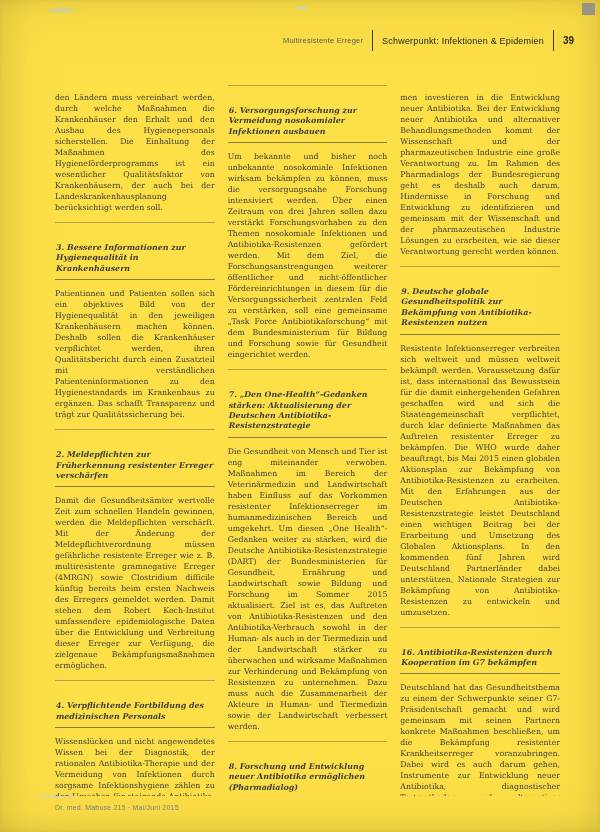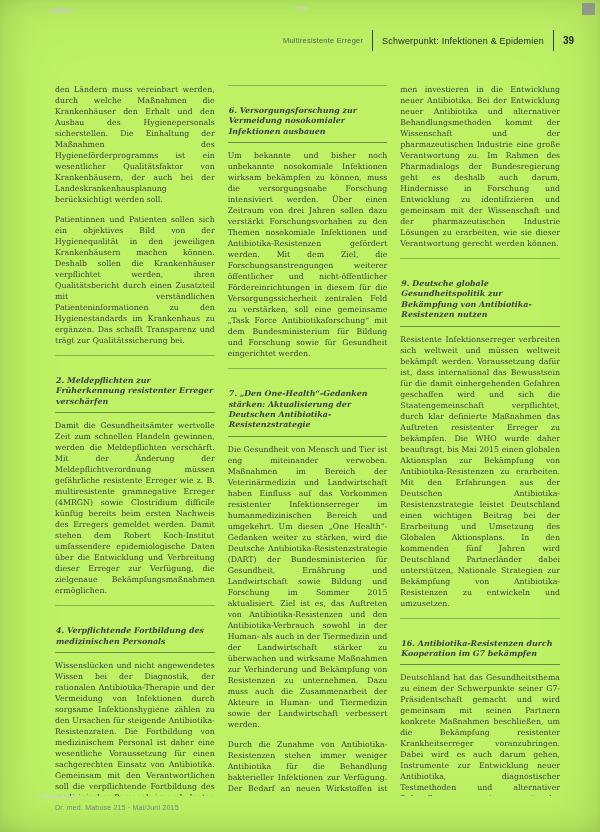--- a/index.html
+++ b/index.html
@@ -1,18 +1,18 @@
 <!DOCTYPE html>
 <html lang="de"><head>
 <meta charset="utf-8">
 <style>
   html,body { margin:0; padding:0; background:#dfdfdd; }
   .page {
     position:relative; width:600px; height:832px; margin:0 auto;
-    background:#bef264; overflow:hidden;
+    background:#fde047; overflow:hidden;
     box-shadow: inset 0 0 70px rgba(0,0,0,0.09), inset 0 0 6px rgba(0,0,0,0.05);
   }
   
   .header {
     position:absolute; top:30px; right:26px;
     display:flex; align-items:center; gap:9px;
     font-family:"Liberation Sans", sans-serif;
   }
   .header .kicker { font-size:7.5px; color:#5a5a58; letter-spacing:0.2px; }
   .header .vsep { width:1px; height:21px; background:#3c3c3a; }
@@ -21,21 +21,21 @@
   
   .content {
     position:absolute; left:55px; right:40px; top:84px; bottom:36px;
     display:flex; gap:13px;
     font-family:"DejaVu Serif", serif;
     color:#3a3a38;
     filter: blur(0.22px) contrast(96%);
     overflow:hidden;
   }
   .col { flex:1 1 0; min-width:0; font-size:7.8px; line-height:11px; text-align:justify; hyphens:auto; }
-  .para { margin:0 0 9px 0; }
+  .para { margin:8px 0 9px 0; }
   .heading {
     font-style:italic; font-size:7.9px; line-height:10.4px; text-align:left;
     padding:20px 1px 5px 1px; margin:9px 0 7px 0;
     border-top:1px solid rgba(60,60,58,0.38);
     border-bottom:1px solid rgba(60,60,58,0.6);
   }
   .col .heading:first-child { margin-top:1px; }
   
   .footer {
     position:absolute; left:55px; bottom:21px;
@@ -72,32 +72,34 @@
     <span class="vsep"></span>
     <span class="title">Schwerpunkt: Infektionen &amp; Epidemien</span>
     <span class="vsep"></span>
     <span class="page-no">39</span>
   </div>
 
   <div class="content">
 
     <div class="col">
       <p class="para">den Ländern muss vereinbart werden, durch welche Maßnahmen die Krankenhäuser den Erhalt und den Ausbau des Hygienepersonals sicherstellen. Die Einhaltung der Maßnahmen des Hygieneförderprogramms ist ein wesentlicher Qualitätsfaktor von Krankenhäusern, der auch bei der Landeskrankenhausplanung berücksichtigt werden soll.</p>
+      <h3 class="heading">3. Bessere Informationen zur Hygienequalität in Krankenhäusern</h3>
       <p class="para">Patientinnen und Patienten sollen sich ein objektives Bild von der Hygienequalität in den jeweiligen Krankenhäusern machen können. Deshalb sollen die Krankenhäuser verpflichtet werden, ihren Qualitätsbericht durch einen Zusatzteil mit verständlichen Patienteninformationen zu den Hygienestandards im Krankenhaus zu ergänzen. Das schafft Transparenz und trägt zur Qualitätssicherung bei.</p>
       <h3 class="heading">2. Meldepflichten zur Früherkennung resistenter Erreger verschärfen</h3>
       <p class="para">Damit die Gesundheitsämter wertvolle Zeit zum schnellen Handeln gewinnen, werden die Meldepflichten verschärft. Mit der Änderung der Meldepflichtverordnung müssen gefährliche resistente Erreger wie z. B. multiresistente gramnegative Erreger (4MRGN) sowie Clostridium difficile künftig bereits beim ersten Nachweis des Erregers gemeldet werden. Damit stehen dem Robert Koch-Institut umfassendere epidemiologische Daten über die Entwicklung und Verbreitung dieser Erreger zur Verfügung, die zielgenaue Bekämpfungsmaßnahmen ermöglichen.</p>
       <h3 class="heading">4. Verpflichtende Fortbildung des medizinischen Personals</h3>
       <p class="para">Wissenslücken und nicht angewendetes Wissen bei der Diagnostik, der rationalen Antibiotika-Therapie und der Vermeidung von Infektionen durch sorgsame Infektionshygiene zählen zu den Ursachen für steigende Antibiotika-Resistenzraten. Die Fortbildung von medizinischem Personal ist daher eine wesentliche Voraussetzung für einen sachgerechten Einsatz von Antibiotika. Gemeinsam mit den Verantwortlichen soll die verpflichtende Fortbildung des medizinischen Personals im ambulanten und stationären Bereich eingeführt werden.</p>
     </div>
 
     <div class="col">
       <h3 class="heading">6. Versorgungsforschung zur Vermeidung nosokomialer Infektionen ausbauen</h3>
       <p class="para">Um bekannte und bisher noch unbekannte nosokomiale Infektionen wirksam bekämpfen zu können, muss die versorgungsnahe Forschung intensiviert werden. Über einen Zeitraum von drei Jahren sollen dazu verstärkt Forschungsvorhaben zu den Themen nosokomiale Infektionen und Antibiotika-Resistenzen gefördert werden. Mit dem Ziel, die Forschungsanstrengungen weiterer öffentlicher und nicht-öffentlicher Fördereinrichtungen in diesem für die Versorgungssicherheit zentralen Feld zu verstärken, soll eine gemeinsame „Task Force Antibiotikaforschung“ mit dem Bundesministerium für Bildung und Forschung sowie für Gesundheit eingerichtet werden.</p>
       <h3 class="heading">7. „Den One-Health“-Gedanken stärken: Aktualisierung der Deutschen Antibiotika-Resistenzstrategie</h3>
       <p class="para">Die Gesundheit von Mensch und Tier ist eng miteinander verwoben. Maßnahmen im Bereich der Veterinärmedizin und Landwirtschaft haben Einfluss auf das Vorkommen resistenter Infektionserreger im humanmedizinischen Bereich und umgekehrt. Um diesen „One Health“-Gedanken weiter zu stärken, wird die Deutsche Antibiotika-Resistenzstrategie (DART) der Bundesministerien für Gesundheit, Ernährung und Landwirtschaft sowie Bildung und Forschung im Sommer 2015 aktualisiert. Ziel ist es, das Auftreten von Antibiotika-Resistenzen und den Antibiotika-Verbrauch sowohl in der Human- als auch in der Tiermedizin und der Landwirtschaft stärker zu überwachen und wirksame Maßnahmen zur Verhinderung und Bekämpfung von Resistenzen zu unternehmen. Dazu muss auch die Zusammenarbeit der Akteure in Human- und Tiermedizin sowie der Landwirtschaft verbessert werden.</p>
+      <h3 class="heading">8. Forschung und Entwicklung neuer Antibiotika ermöglichen (Pharmadialog)</h3>
       <p class="para">Durch die Zunahme von Antibiotika-Resistenzen stehen immer weniger Antibiotika für die Behandlung bakterieller Infektionen zur Verfügung. Der Bedarf an neuen Wirkstoffen ist groß. Doch nur noch wenige international vernetzte und international tätige Unterneh-</p>
     </div>
 
     <div class="col">
       <p class="para">men investieren in die Entwicklung neuer Antibiotika. Bei der Entwicklung neuer Antibiotika und alternativer Behandlungsmethoden kommt der Wissenschaft und der pharmazeutischen Industrie eine große Verantwortung zu. Im Rahmen des Pharmadialogs der Bundesregierung geht es deshalb auch darum, Hindernisse in Forschung und Entwicklung zu identifizieren und gemeinsam mit der Wissenschaft und der pharmazeutischen Industrie Lösungen zu erarbeiten, wie sie dieser Verantwortung gerecht werden können.</p>
       <h3 class="heading">9. Deutsche globale Gesundheitspolitik zur Bekämpfung von Antibiotika-Resistenzen nutzen</h3>
       <p class="para">Resistente Infektionserreger verbreiten sich weltweit und müssen weltweit bekämpft werden. Voraussetzung dafür ist, dass international das Bewusstsein für die damit einhergehenden Gefahren geschaffen wird und sich die Staatengemeinschaft verpflichtet, durch klar definierte Maßnahmen das Auftreten resistenter Erreger zu bekämpfen. Die WHO wurde daher beauftragt, bis Mai 2015 einen globalen Aktionsplan zur Bekämpfung von Antibiotika-Resistenzen zu erarbeiten. Mit den Erfahrungen aus der Deutschen Antibiotika-Resistenzstrategie leistet Deutschland einen wichtigen Beitrag bei der Erarbeitung und Umsetzung des Globalen Aktionsplans. In den kommenden fünf Jahren wird Deutschland Partnerländer dabei unterstützen, Nationale Strategien zur Bekämpfung von Antibiotika-Resistenzen zu entwickeln und umzusetzen.</p>
       <h3 class="heading">16. Antibiotika-Resistenzen durch Kooperation im G7 bekämpfen</h3>
       <p class="para">Deutschland hat das Gesundheitsthema zu einem der Schwerpunkte seiner G7-Präsidentschaft gemacht und wird gemeinsam mit seinen Partnern konkrete Maßnahmen beschließen, um die Bekämpfung resistenter Krankheitserreger voranzubringen. Dabei wird es auch darum gehen, Instrumente zur Entwicklung neuer Antibiotika, diagnostischer Testmethoden und alternativer Behandlungen gemeinsam mit der internationalen Gemeinschaft voranzubringen.</p>
 

